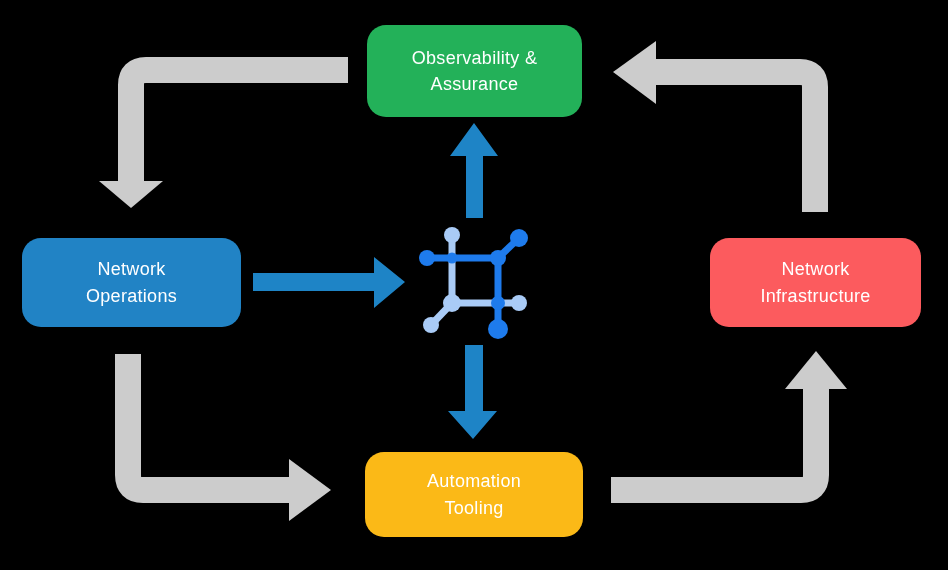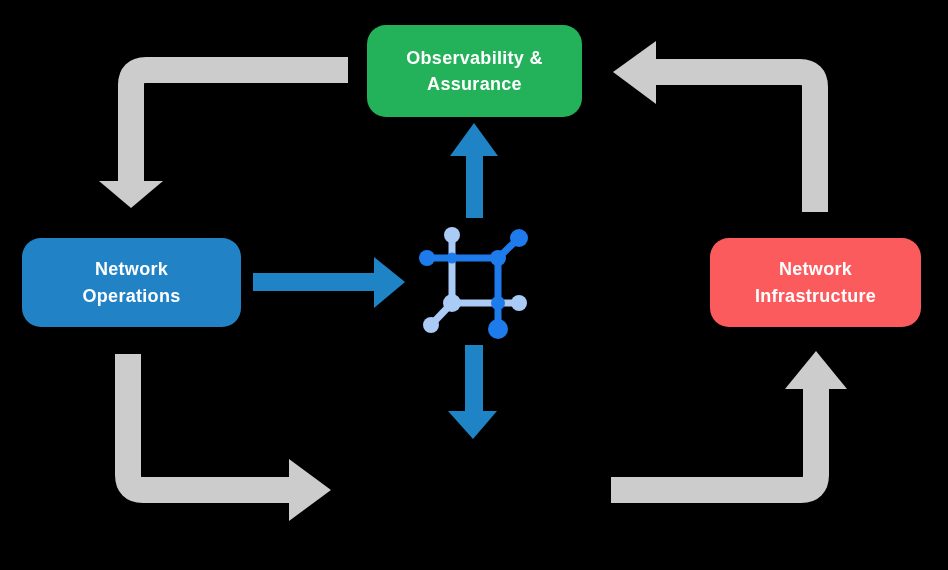--- a/index.html
+++ b/index.html
@@ -50,21 +50,21 @@
     position: absolute;
     display: flex;
     align-items: center;
     justify-content: center;
     border-radius: 19px;
     text-align: center;
   }
   .node-label {
     color: var(--c-label_text, #fff);
     font-size: 18px;
-    font-weight: 700;
+    font-weight: 400;
     line-height: 1.45;
     letter-spacing: 0.3px;
     white-space: pre-line;
   }
   .node-observability  { left: 367px; top: 25px;  width: 215px; height: 92px; background: var(--c-observability_green, #23b159); }
   .node-operations     { left: 22px;  top: 238px; width: 219px; height: 89px; background: var(--c-operations_blue, #2183c5); }
   .node-infrastructure { left: 710px; top: 238px; width: 211px; height: 89px; background: var(--c-infrastructure_red, #fc5b5e); }
   .node-automation     { left: 365px; top: 452px; width: 218px; height: 85px; background: var(--c-automation_yellow, #fbb917); }
 </style>
 </head>
@@ -132,14 +132,18 @@
   <div class="node node-operations">
     <span class="node-label">Network
 Operations</span>
   </div>
 
   <div class="node node-infrastructure">
     <span class="node-label">Network
 Infrastructure</span>
   </div>
 
+  <div class="node node-automation">
+    <span class="node-label">Automation
+Tooling</span>
+  </div>
 
 </div>
 
 </body></html>

